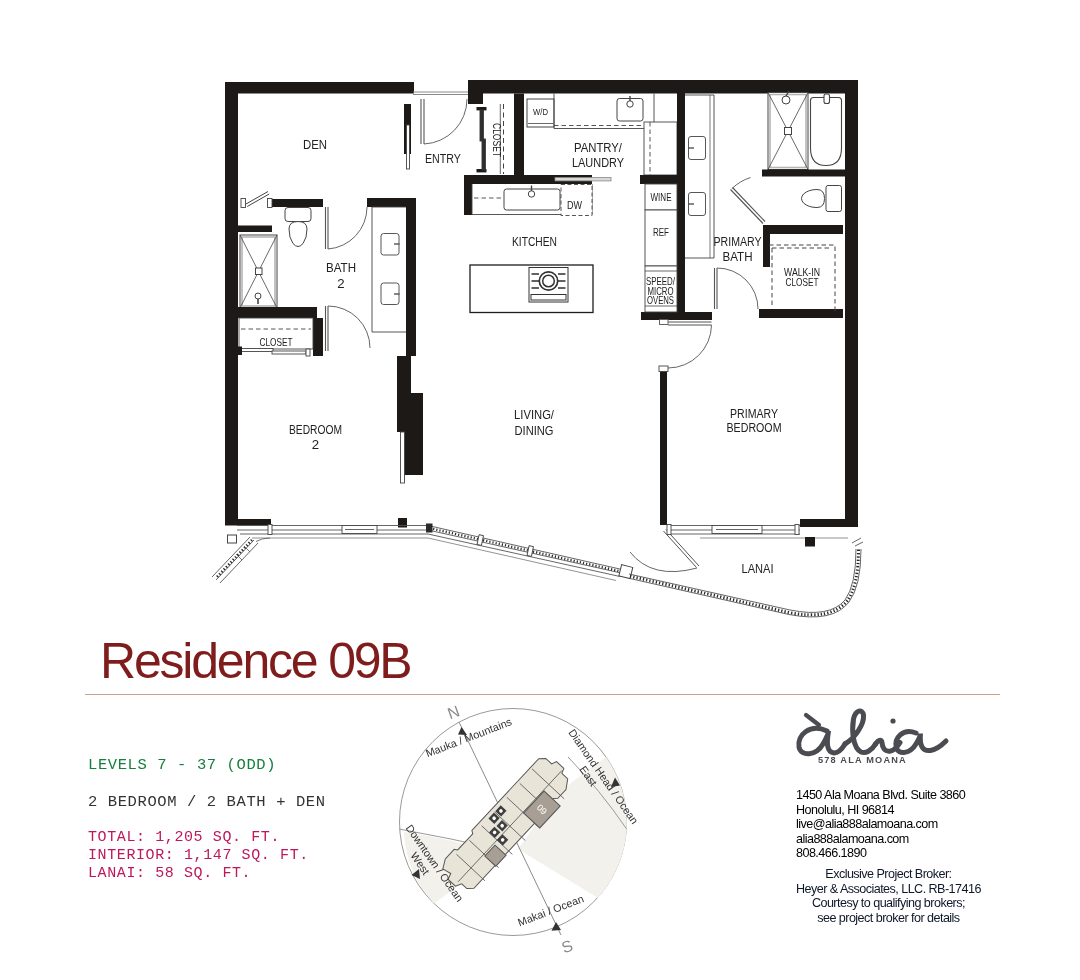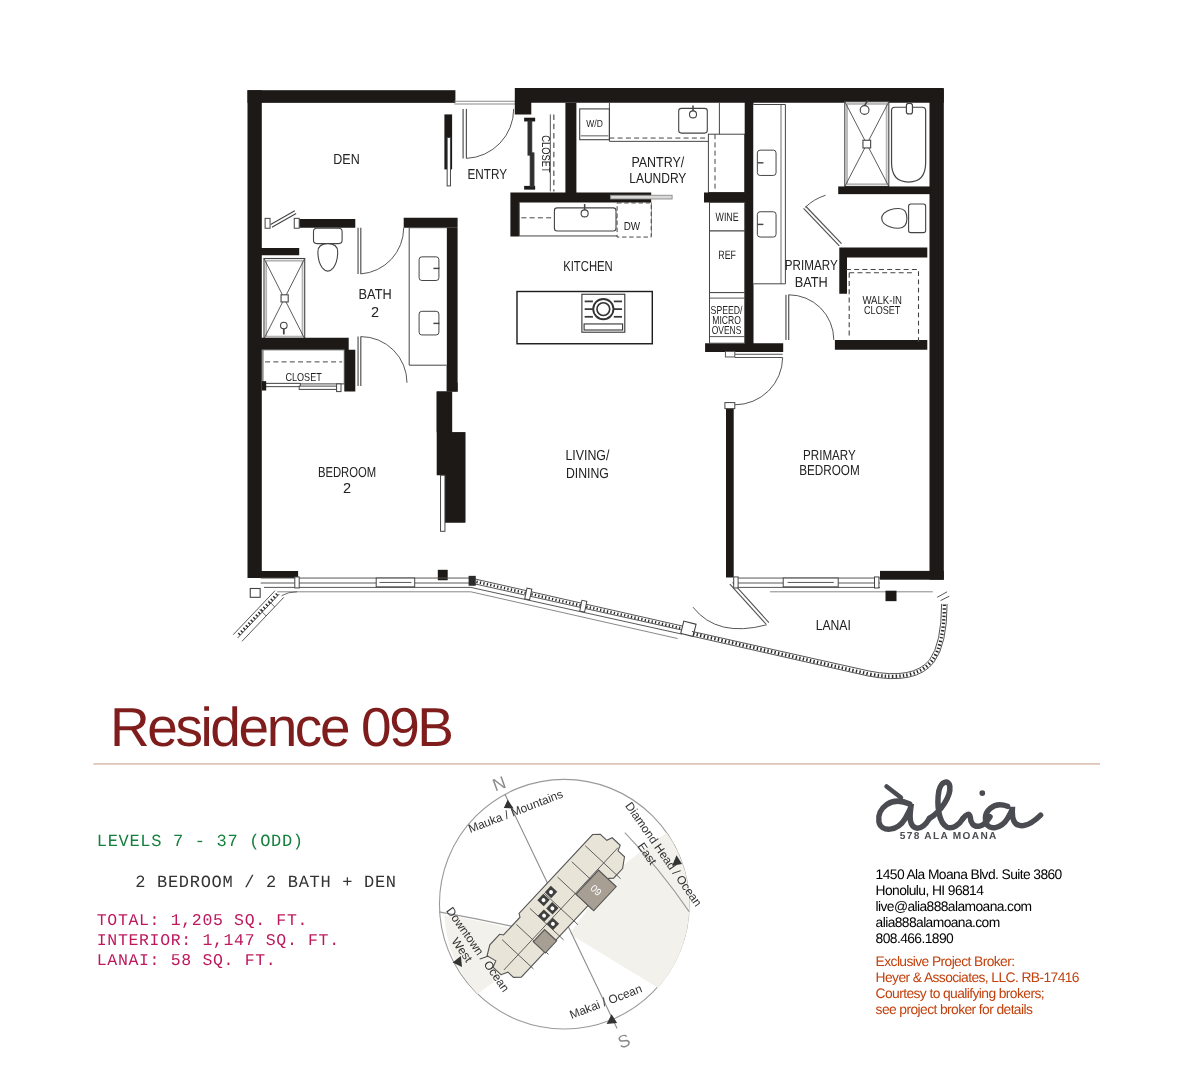--- a/index.html
+++ b/index.html
@@ -410,21 +410,21 @@
   <path d="M419 869 l -7.5 6 l 8.5 4 z" fill="#333"></path>
   </g>
 </svg>
 
 <div class="t" style="left:100px;top:632px;font-size:50px;color:#7f1d1d;letter-spacing:-2.2px;">Residence 09B</div>
 
 <div class="t" style="left:85px;top:694px;width:915px;height:0;border-top:1.6px solid #c9a28c;"></div>
 
 <div class="t" style="left:88px;top:756px;font-family:'Liberation Mono',monospace;font-size:15.5px;letter-spacing:0.6px;color:#15803d;line-height:18.2px;">LEVELS 7 - 37 (ODD)</div>
 
-<div class="t" style="left:88px;top:793px;font-family:'Liberation Mono',monospace;font-size:15.5px;letter-spacing:0.6px;color:#333;margin-left:35px;">2 BEDROOM / 2 BATH + DEN</div>
+<div class="t" style="left:88px;top:793px;font-family:'Liberation Mono',monospace;font-size:15.5px;letter-spacing:0.6px;color:#333;">2 BEDROOM / 2 BATH + DEN</div>
 
 <div class="t" style="left:88px;top:829px;font-family:'Liberation Mono',monospace;font-size:15px;letter-spacing:0.6px;color:#be185d;line-height:18.2px;">TOTAL: 1,205 SQ. FT.
 INTERIOR: 1,147 SQ. FT.
 LANAI: 58 SQ. FT.</div>
 
 <svg class="t" style="left:790px;top:702px;" width="160" height="60" viewBox="0 0 160 60">
 
 <g id="LOGO" fill="none" stroke="#4a4c52" stroke-width="5" stroke-linecap="round">
   <path d="M16 13 L 29 23" stroke-width="4.2"></path>
   <path d="M37 29 C 20 21, 7 33, 9 45 C 11 55, 26 54, 33 42 C 37 35, 38.5 31, 38.5 29 C 36.5 41, 36.5 50, 44 51 C 48.5 51, 52 47, 55 42"></path>
@@ -436,16 +436,16 @@
 </svg>
 
 <div class="t" style="left:818px;top:755px;font-size:9.2px;font-weight:bold;letter-spacing:1.2px;color:#4a4c50;">578 ALA MOANA</div>
 
 <div class="t" style="left:796px;top:788px;font-size:12.6px;letter-spacing:-0.55px;color:#000000;line-height:14.6px;">1450 Ala Moana Blvd. Suite 3860
 Honolulu, HI 96814
 live@alia888alamoana.com
 alia888alamoana.com
 808.466.1890</div>
 
-<div class="t" style="left:796px;top:867px;font-size:12.6px;letter-spacing:-0.55px;color:#c2410c;line-height:14.6px;">Exclusive Project Broker:
+<div class="t" style="left:796px;top:867px;font-size:12.6px;letter-spacing:-0.55px;color:#0f172a;line-height:14.6px;text-align:center;">Exclusive Project Broker:
 Heyer &amp; Associates, LLC. RB-17416
 Courtesy to qualifying brokers;
 see project broker for details</div>
 
 </body></html>

